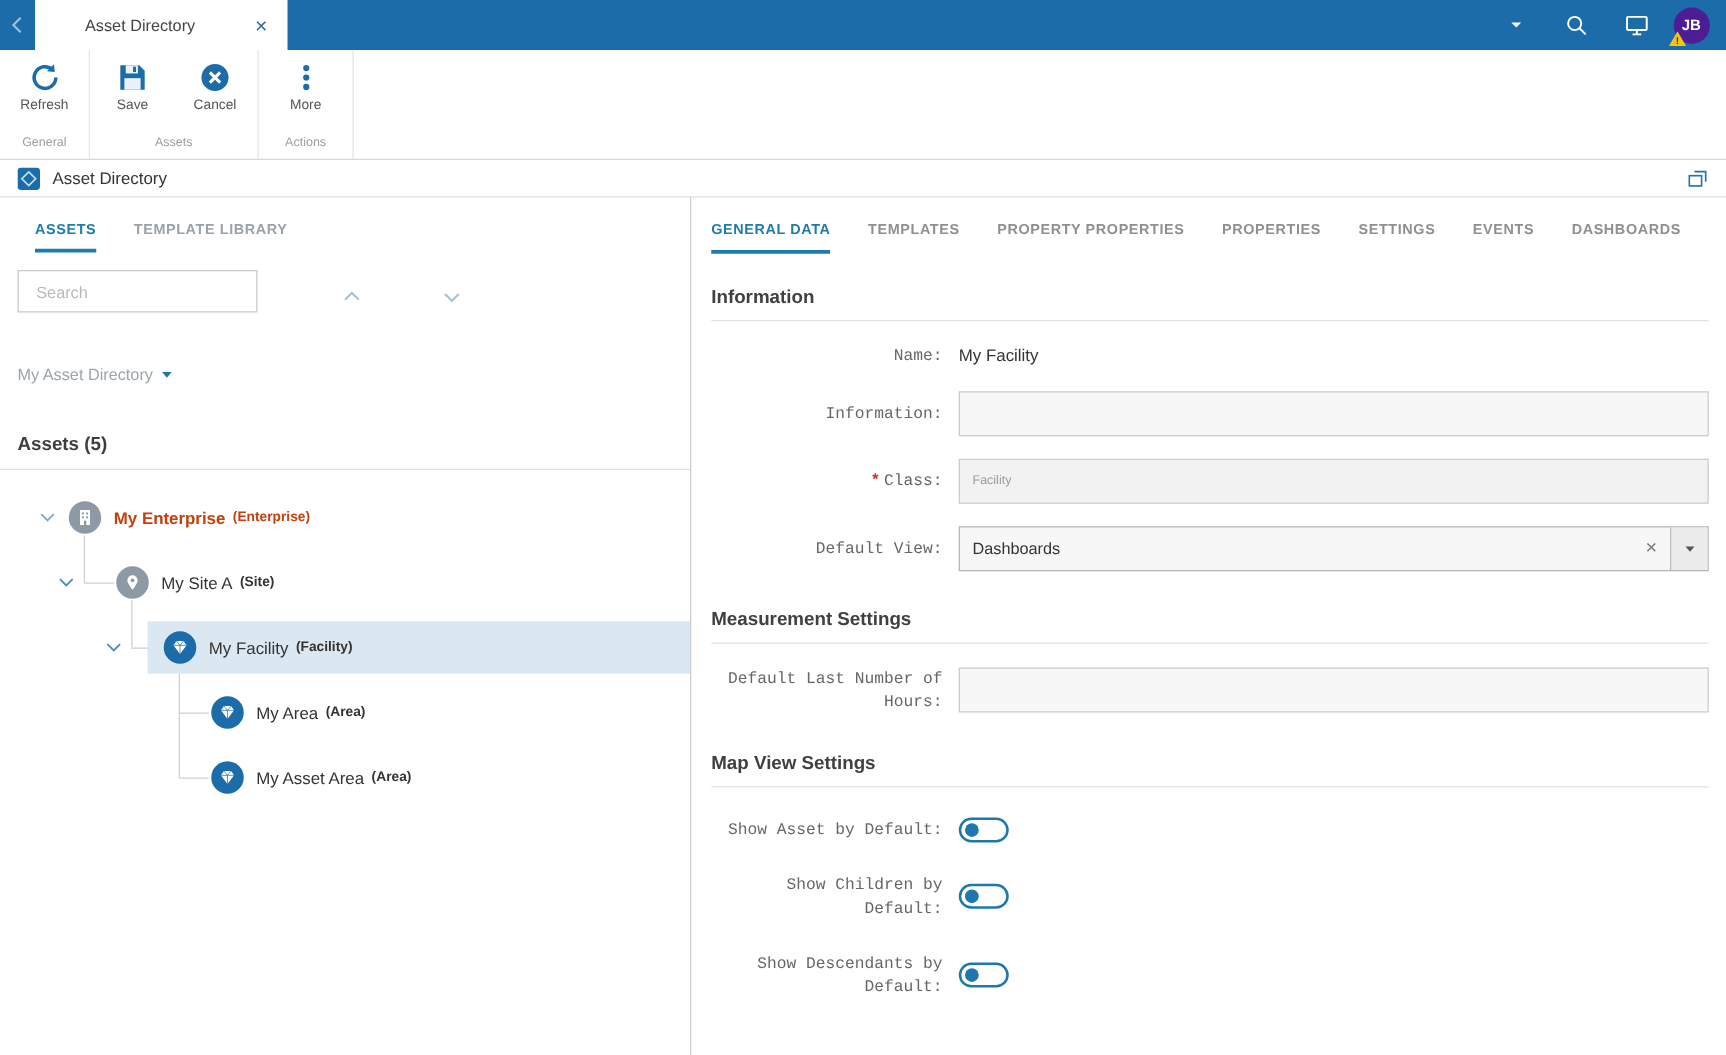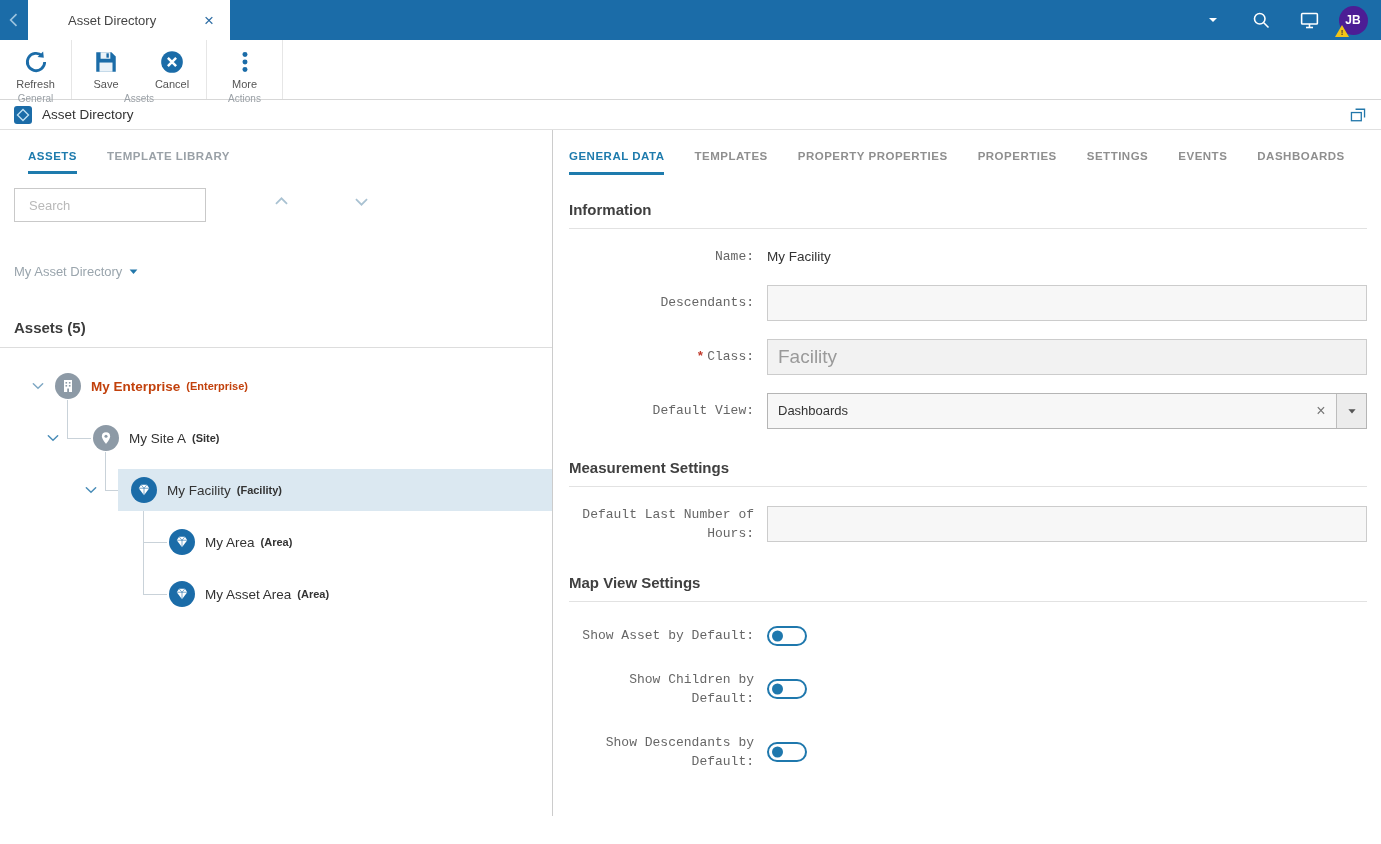--- a/index.html
+++ b/index.html
@@ -15,21 +15,21 @@
   .topbar-right { margin-left:auto; display:flex; align-items:center; padding-right:8px; }
   .tb-icon { width:48px; height:40px; display:flex; align-items:center; justify-content:center; cursor:pointer; }
   .avatar-wrap { position:relative; width:40px; height:40px; display:flex; align-items:center; justify-content:center; cursor:pointer; }
   .avatar { width:29px; height:29px; border-radius:50%; background:#4c1d95; color:#fff;
             font-size:12px; font-weight:700; display:flex; align-items:center; justify-content:center; }
   .warn-badge { position:absolute; left:2px; bottom:3px; width:14px; height:12px;
                 background:#f2c416; clip-path:polygon(50% 0,100% 100%,0 100%);
                 font-size:8px; font-weight:700; color:#433; text-align:center; line-height:15px; }
 
   
-  .ribbon { height:60px; border-bottom:1px solid #d7d7d7; display:flex; background:#fff; }
+  .ribbon { height:88px; border-bottom:1px solid #d7d7d7; display:flex; background:#fff; }
   .ribbon-group { display:flex; flex-direction:column; border-right:1px solid #e6e6e6; }
   .ribbon-buttons { flex:1; display:flex; justify-content:center; gap:4px; padding-top:9px; }
   .ribbon-btn { width:62px; display:flex; flex-direction:column; align-items:center; gap:3px; cursor:pointer; }
   .ribbon-btn .lbl { font-size:11px; color:#555; }
   .ribbon-group-label { font-size:10px; color:#9aa0a6; text-align:center; padding:3px 0 7px; }
   .g-general { width:72px; } .g-assets { width:135px; } .g-actions { width:76px; }
 
   
   .title-row { height:30px; display:flex; align-items:center; padding:0 14px; border-bottom:1px solid #e0e0e0; }
   .title-row .app-title { font-size:13.5px; color:#333; margin-left:10px; }
@@ -39,21 +39,21 @@
   .main { display:flex; height:686px; }
   .left-panel { width:553px; border-right:1px solid #ccc; position:relative; }
   .right-panel { flex:1; padding:0 14px 0 16px; }
 
   
   .lp-tabs { display:flex; gap:30px; margin:20px 0 0 28px; }
   .lp-tab { font-size:11.5px; font-weight:600; letter-spacing:.5px; color:#9aa1a7;
             padding-bottom:9px; cursor:pointer; border-bottom:3px solid transparent; }
   .lp-tab.active { color:#1e7bad; border-bottom-color:#1e7bad; }
 
-  .search-row { display:flex; align-items:flex-start; margin:14px 0 0 14px;gap:40px; }
+  .search-row { display:flex; align-items:flex-end; margin:14px 0 0 14px;gap:40px; }
   .search-box { width:192px; height:34px; border:1px solid #c9c9c9; display:flex; align-items:center; padding:0 8px; background:#fff; }
   .search-box input { border:none; outline:none; flex:1; font-size:13px; margin-left:6px;
                       font-family:"Liberation Sans",sans-serif; color:#555; background:transparent; }
   .search-box input::placeholder { color:#b9b9b9; }
   .nav-chev { width:26px; height:26px; display:flex; align-items:center; justify-content:center; cursor:pointer; }
   .nav-chev.up { margin-left:22px; } .nav-chev.down { margin-left:14px; }
 
   .dir-selector { margin:42px 0 0 14px; display:flex; align-items:center; gap:5px; cursor:pointer; }
   .dir-selector .txt { font-size:13px; color:#9aa5ad; }
 
@@ -80,21 +80,21 @@
   .rp-tab.active { color:#1e7bad; border-bottom-color:#1e7bad; }
 
   .section-h { margin-top:26px; font-size:15px; font-weight:700; color:#404040;
                border-bottom:1px solid #e2e2e2; padding-bottom:10px; }
 
   .form-row { display:flex; align-items:center; margin-top:18px; }
   .f-label { width:185px; flex:0 0 185px; margin-right:13px; font-size:13px; color:#666;
              text-align:right; display:flex; justify-content:flex-end; gap:3px; line-height:1.5;font-family:Liberation Mono, monospace; }
   .req { color:#c0392b; font-weight:700; }
   .f-static { font-size:13.5px; color:#333; }
-  .f-input { flex:1; height:36px; border:1px solid #ccc; background:#f7f7f7; font-size:19px;
+  .f-input { flex:1; height:36px; border:1px solid #ccc; background:#f7f7f7; font-size:10px;
              color:#333; padding:0 10px; font-family:"Liberation Sans",sans-serif; outline:none; }
   .f-input.disabled { background:#f2f2f2; color:#9a9a9a; }
 
   .dropdown { flex:1; height:36px; border:1px solid #b5b5b5; background:#f7f7f7;
               display:flex; align-items:center; cursor:pointer; }
   .dd-value { flex:1; padding-left:10px; font-size:13px; color:#333; }
   .dd-clear { width:30px; text-align:center; color:#777; font-size:16px; cursor:pointer; }
   .dd-caret { width:30px; height:100%; border-left:1px solid #bdbdbd; background:#ececec;
               display:flex; align-items:center; justify-content:center; cursor:pointer; }
 
@@ -356,21 +356,21 @@
     </div>
 
     <div class="section-h">Information</div>
 
     <div class="form-row">
       <label class="f-label">Name:</label>
       <div class="f-static">My Facility</div>
     </div>
 
     <div class="form-row">
-      <label class="f-label">Descendants:</label>
+      <label class="f-label">Information:</label>
       <input class="f-input" value="" style="">
     </div>
 
     <div class="form-row">
       <label class="f-label">
         <span class="req">*</span>
         <span>Class:</span>
       </label>
       <input class="f-input disabled" disabled="" value="Facility" style="">
     </div>

